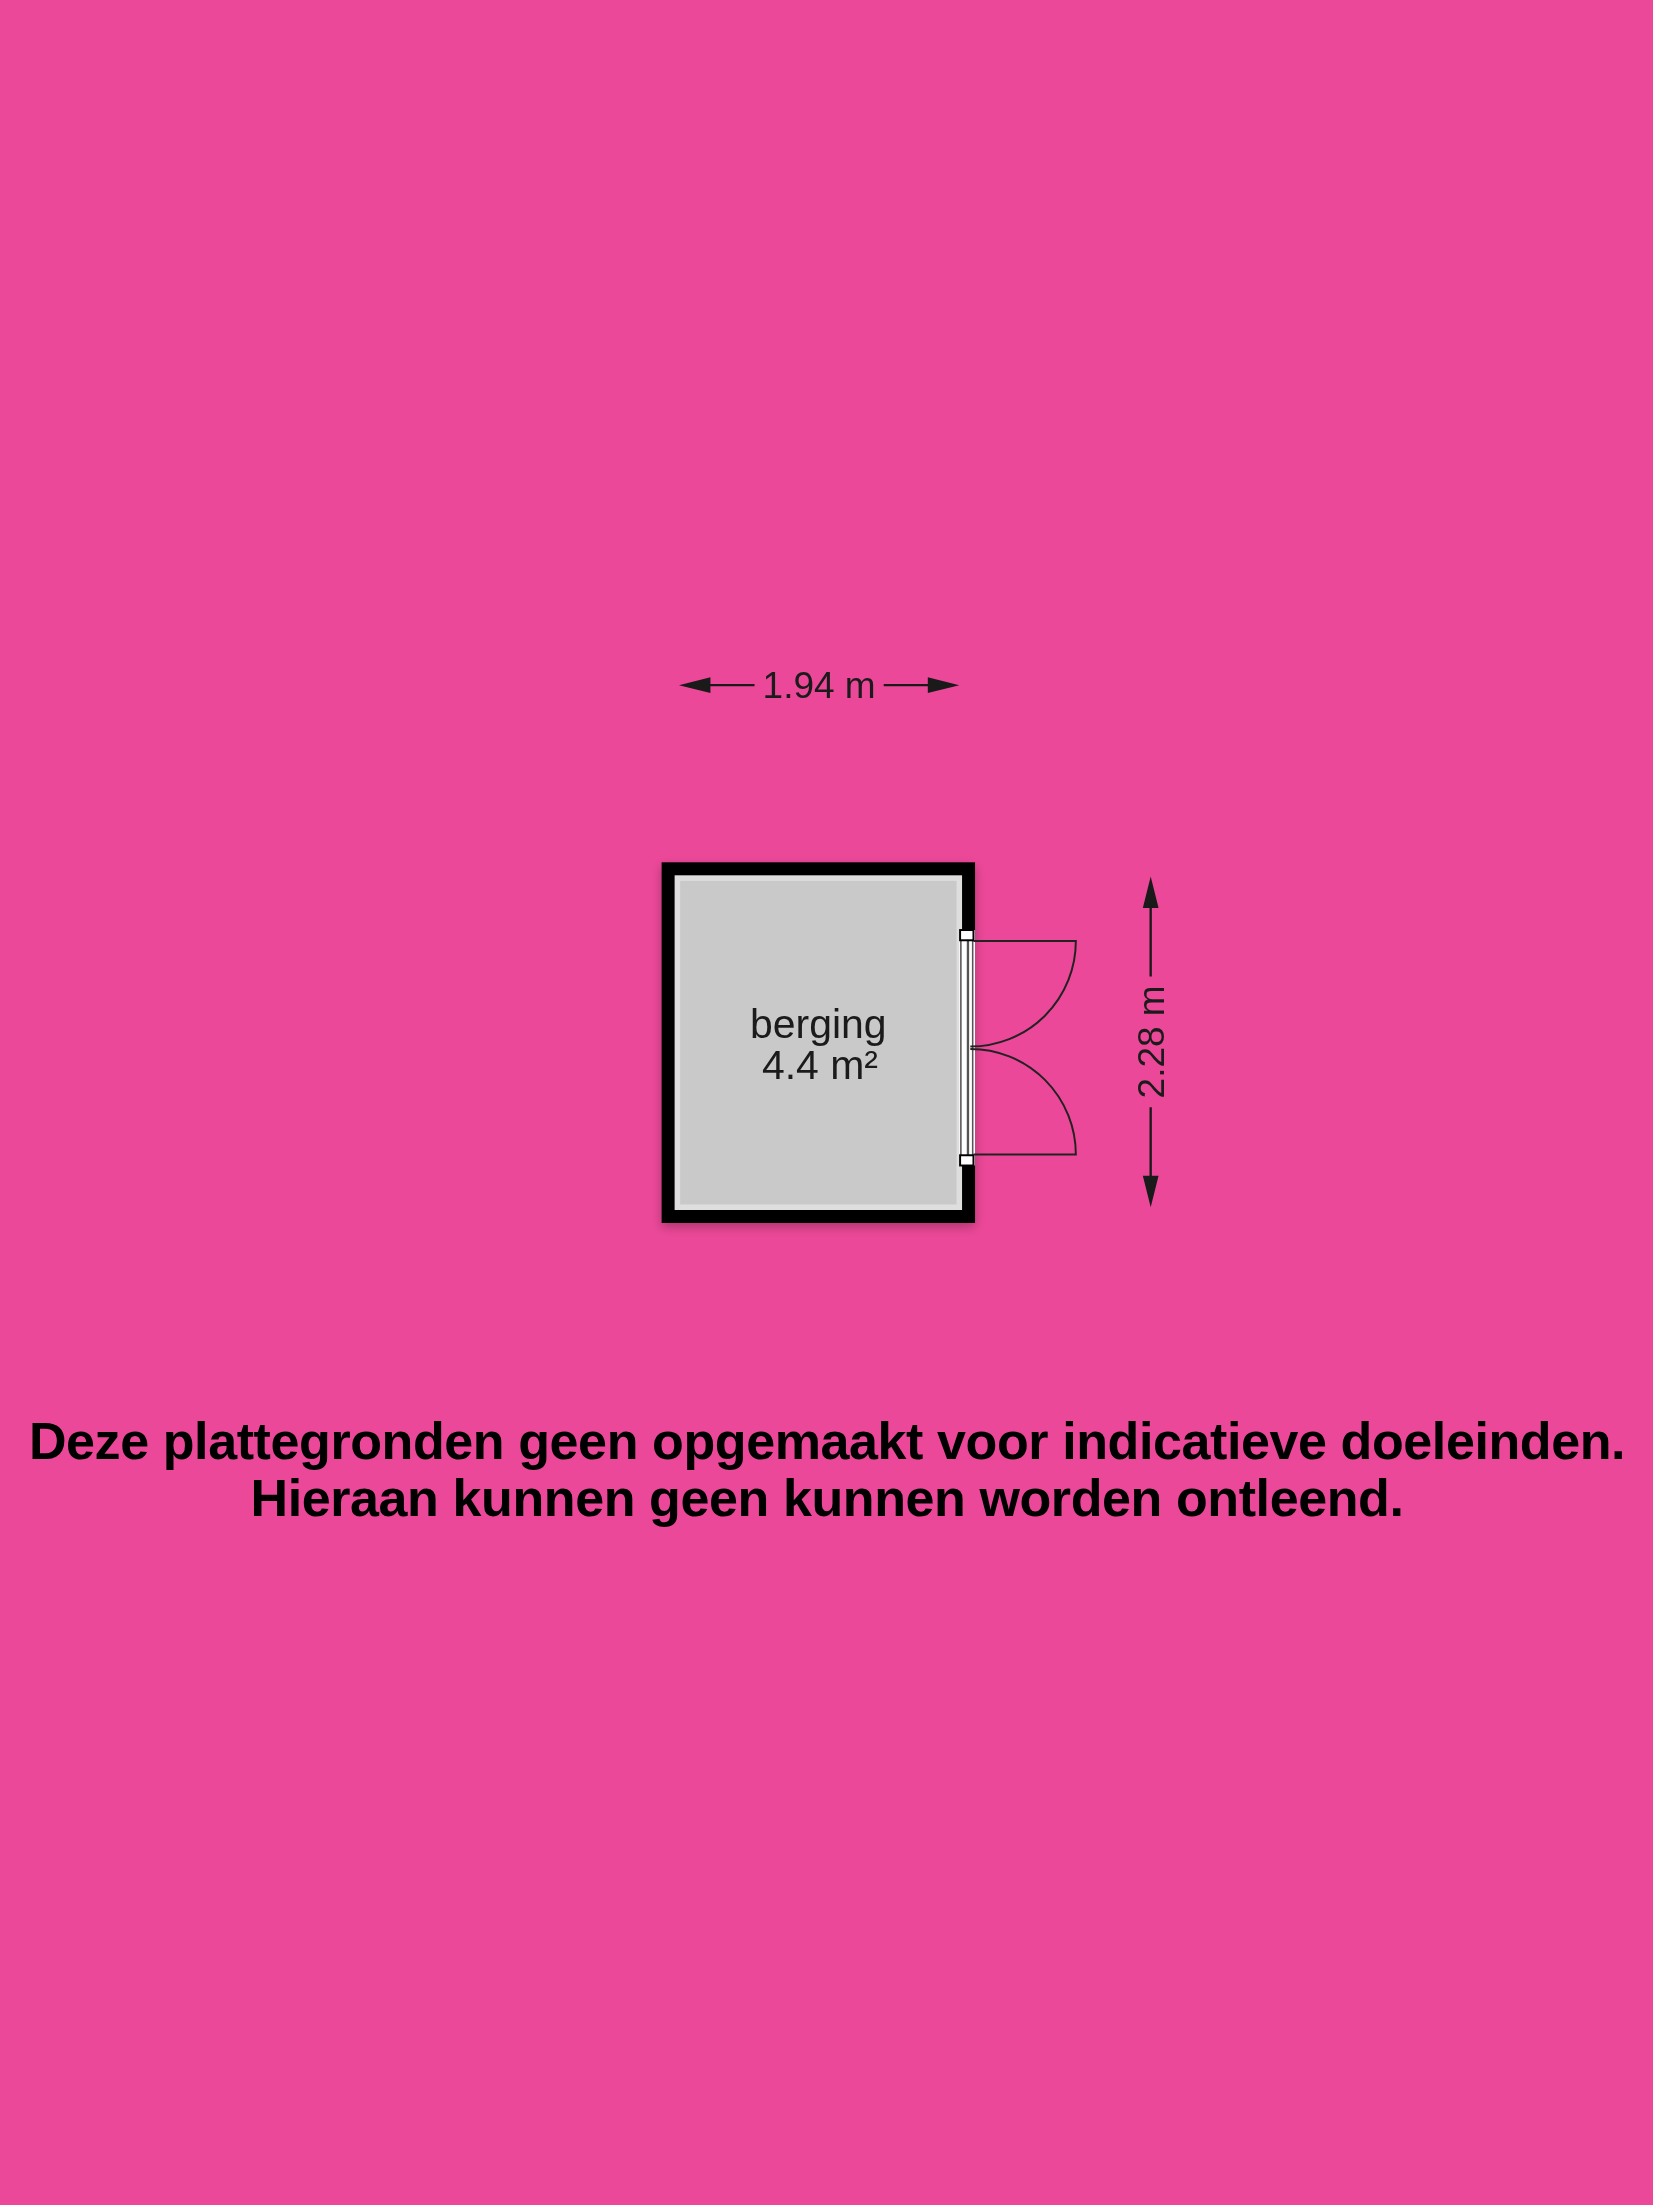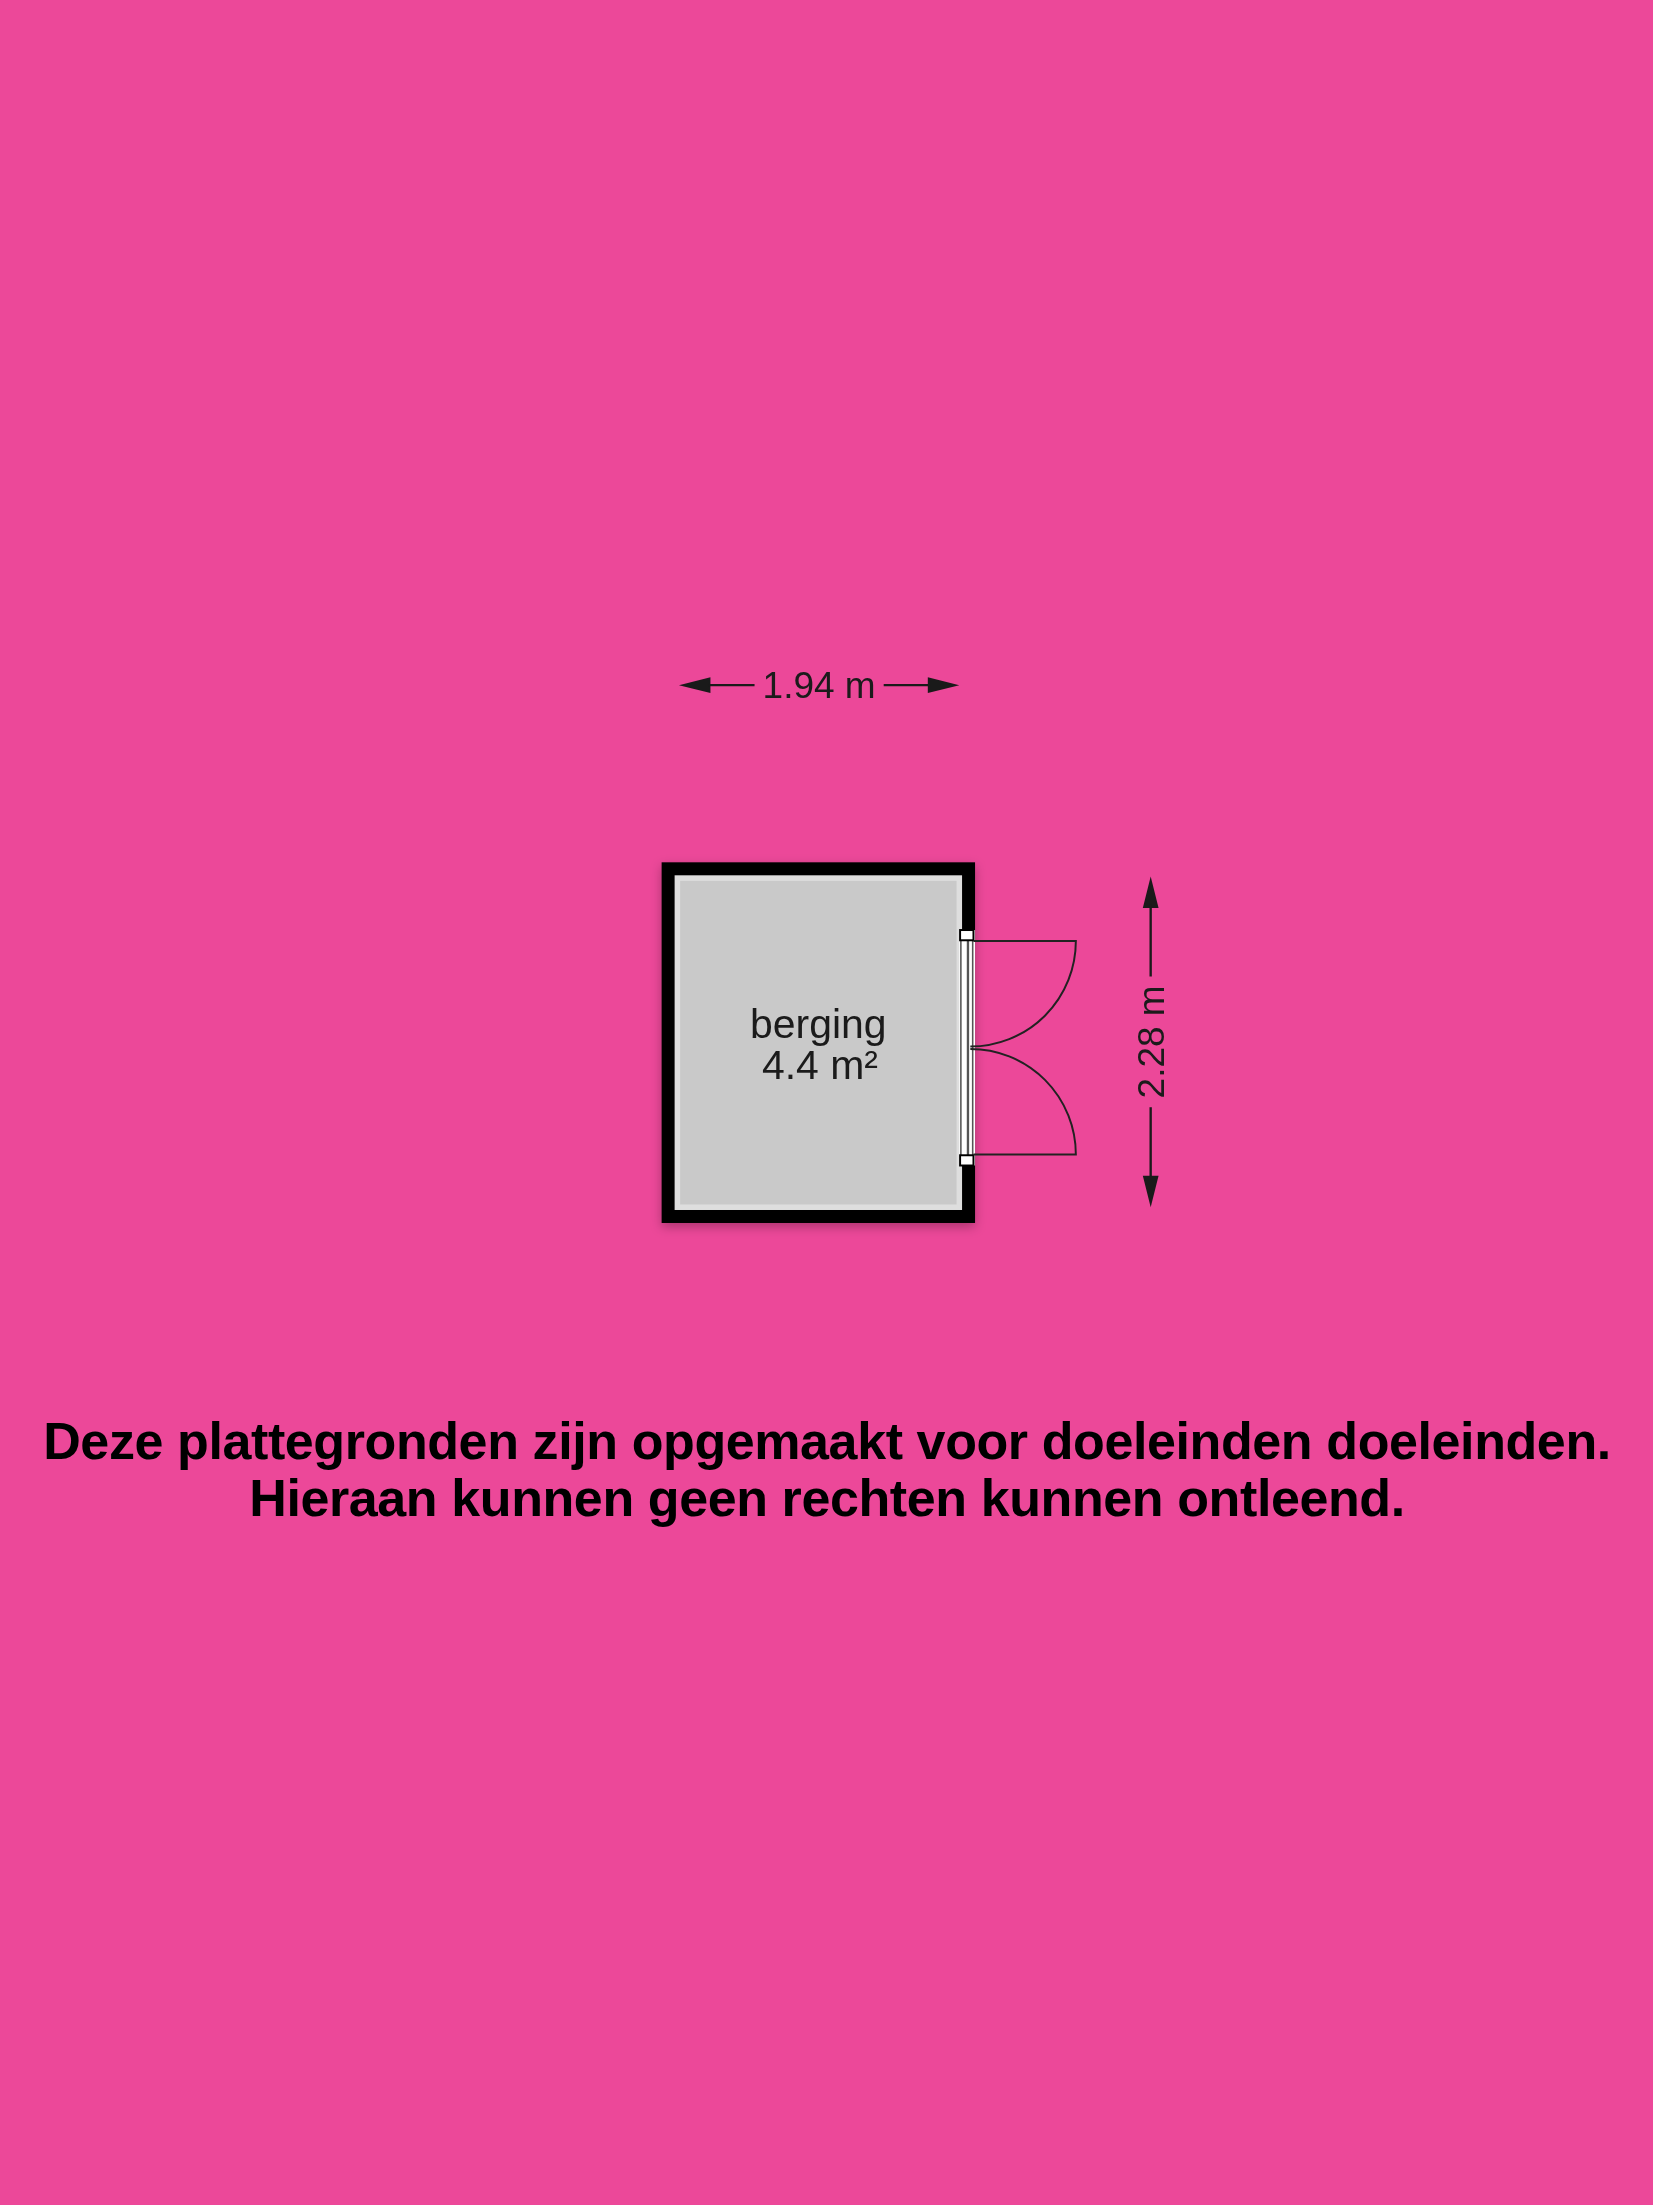--- a/index.html
+++ b/index.html
@@ -76,18 +76,18 @@
     <g stroke="#1a1a1a" stroke-width="3">
       <polygon points="1461,1113 1451,1153 1471,1153" fill="#1a1a1a" stroke="none"></polygon>
       <line x1="1461" y1="1149" x2="1461" y2="1240"></line>
       <line x1="1461" y1="1406" x2="1461" y2="1497"></line>
       <polygon points="1461,1533 1451,1493 1471,1493" fill="#1a1a1a" stroke="none"></polygon>
     </g>
     <text class="svg-text dim-text" x="1461" y="1323" text-anchor="middle" dominant-baseline="central" transform="rotate(-90 1461 1323)">2.28 m</text>
   </svg>
 
   <div id="disclaimer">
-    <div>Deze plattegronden zijn opgemaakt voor doeleinden doeleinden.</div>
-    <div>Hieraan kunnen geen rechten kunnen ontleend.</div>
+    <div>Deze plattegronden geen opgemaakt voor indicatieve doeleinden.</div>
+    <div>Hieraan kunnen geen kunnen worden ontleend.</div>
   </div>
 
 </div>
 
 
 </body></html>

